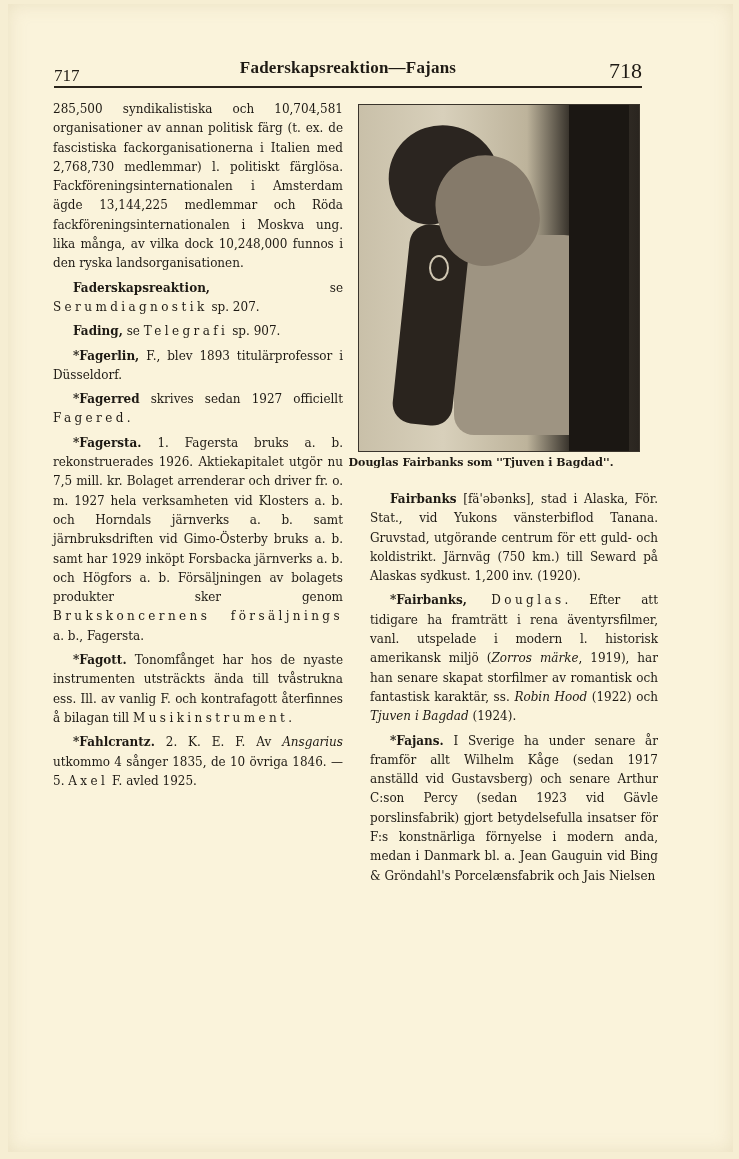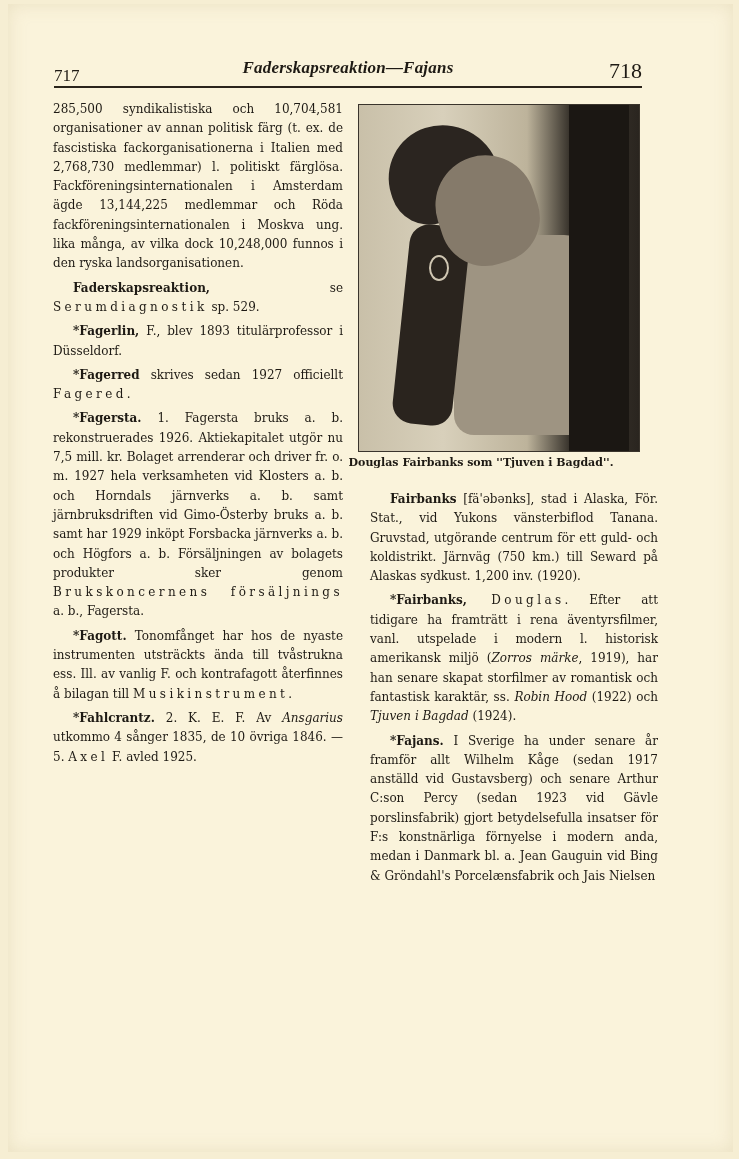--- a/index.html
+++ b/index.html
@@ -14,21 +14,21 @@
       position: absolute; left: 8px; top: 4px; width: 725px; height: 1148px;
       background: #faf3db;
       box-shadow: inset 0 0 18px rgba(190,170,120,0.25);
     }
     .header {
       position: absolute; left: 54px; top: 58px; width: 588px; height: 24px;
       font-family: "Liberation Serif", serif;
     }
     .header .pg-left { position: absolute; left: 0; top: 8px; font-size: 17px; }
     .header .pg-right { position: absolute; right: 0; top: 0; font-size: 22px; }
-    .header .title { position: absolute; left: 0; right: 0; top: 0; text-align: center; font-size: 17px; font-weight: bold; letter-spacing: 0.2px; font-style: italic; }
+    .header .title { position: absolute; left: 0; right: 0; top: 0; text-align: center; font-size: 17px; font-weight: bold; letter-spacing: 0.2px; }
     .header-rule { position: absolute; left: 54px; top: 86px; width: 588px; height: 2px; background: #2a241b; }
     .col {
       position: absolute; top: 100px; width: 290px;
       font-size: 12px; line-height: 19.3px;
       text-align: justify;
     }
     .col-left { left: 53px; }
     .col-right { left: 370px; top: 490px; width: 288px; }
     .col p { margin: 0 0 5px 0; }
     .col p.ind { text-indent: 20px; }
@@ -62,21 +62,22 @@
 
 <div class="header">
   <span class="pg-left">717</span>
   <span class="title">Faderskapsreaktion—Fajans</span>
   <span class="pg-right">718</span>
 </div>
 <div class="header-rule"></div>
 
 <div class="col col-left">
   <p class="noind">285,500 syndikalistiska och 10,704,581 organisationer av annan politisk färg (t. ex. de fascistiska fackorganisationerna i Italien med 2,768,730 medlemmar) l. politiskt färglösa. Fackföreningsinternationalen i Amsterdam ägde 13,144,225 medlemmar och Röda fackföreningsinternationalen i Moskva ung. lika många, av vilka dock 10,248,000 funnos i den ryska landsorganisationen.</p>
-  <p class="ind"><b>Faderskapsreaktion,</b><span> se </span><span class="sp">Serumdiagnostik</span><span> sp. 529.</span></p>
+  <p class="ind"><b>Faderskapsreaktion,</b><span> se </span><span class="sp">Serumdiagnostik</span><span> sp. 207.</span></p>
+  <p class="ind"><b>Fading,</b><span> se </span><span class="sp">Telegrafi</span><span> sp. 907.</span></p>
   <p class="ind"><b>*Fagerlin,</b><span> F., blev 1893 titulärprofessor i Düsseldorf.</span></p>
   <p class="ind"><b>*Fagerred</b><span> skrives sedan 1927 officiellt </span><span class="sp">Fagered</span><span>.</span></p>
   <p class="ind"><b>*Fagersta.</b><span> 1. Fagersta bruks a. b. rekonstruerades 1926. Aktiekapitalet utgör nu 7,5 mill. kr. Bolaget arrenderar och driver fr. o. m. 1927 hela verksamheten vid Klosters a. b. och Horndals järnverks a. b. samt järnbruksdriften vid Gimo-Österby bruks a. b. samt har 1929 inköpt Forsbacka järnverks a. b. och Högfors a. b. Försäljningen av bolagets produkter sker genom </span><span class="sp">Brukskoncernens försäljnings</span><span> a. b., Fagersta.</span></p>
   <p class="ind"><b>*Fagott.</b><span> Tonomfånget har hos de nyaste instrumenten utsträckts ända till tvåstrukna ess. Ill. av vanlig F. och kontrafagott återfinnes å bilagan till </span><span class="sp">Musikinstrument</span><span>.</span></p>
   <p class="ind"><b>*Fahlcrantz.</b><span> 2. K. E. F. Av </span><i>Ansgarius</i><span> utkommo 4 sånger 1835, de 10 övriga 1846. — 5. </span><span class="sp">Axel</span><span> F. avled 1925.</span></p>
 </div>
 
 <div class="figure">
   <div class="torso"></div>
   <div class="cloth"></div>

